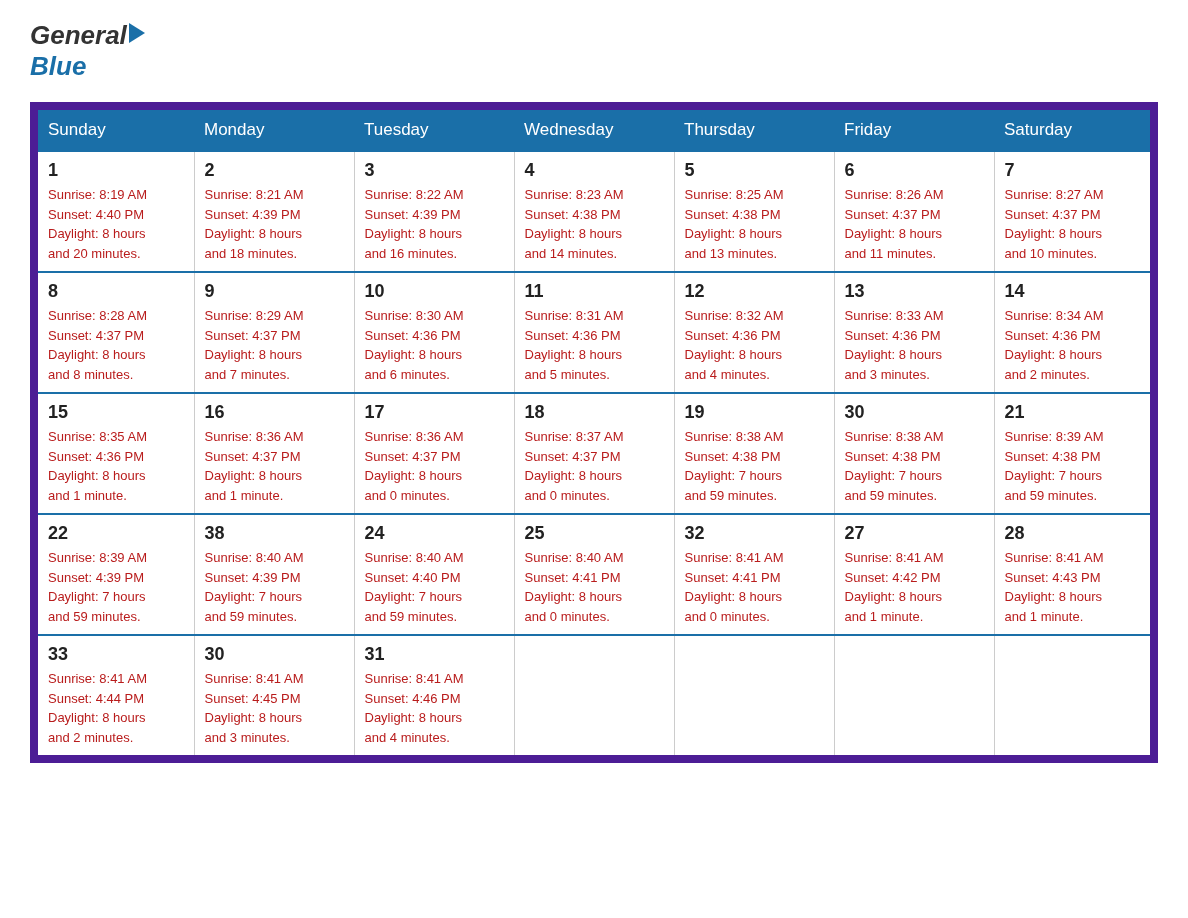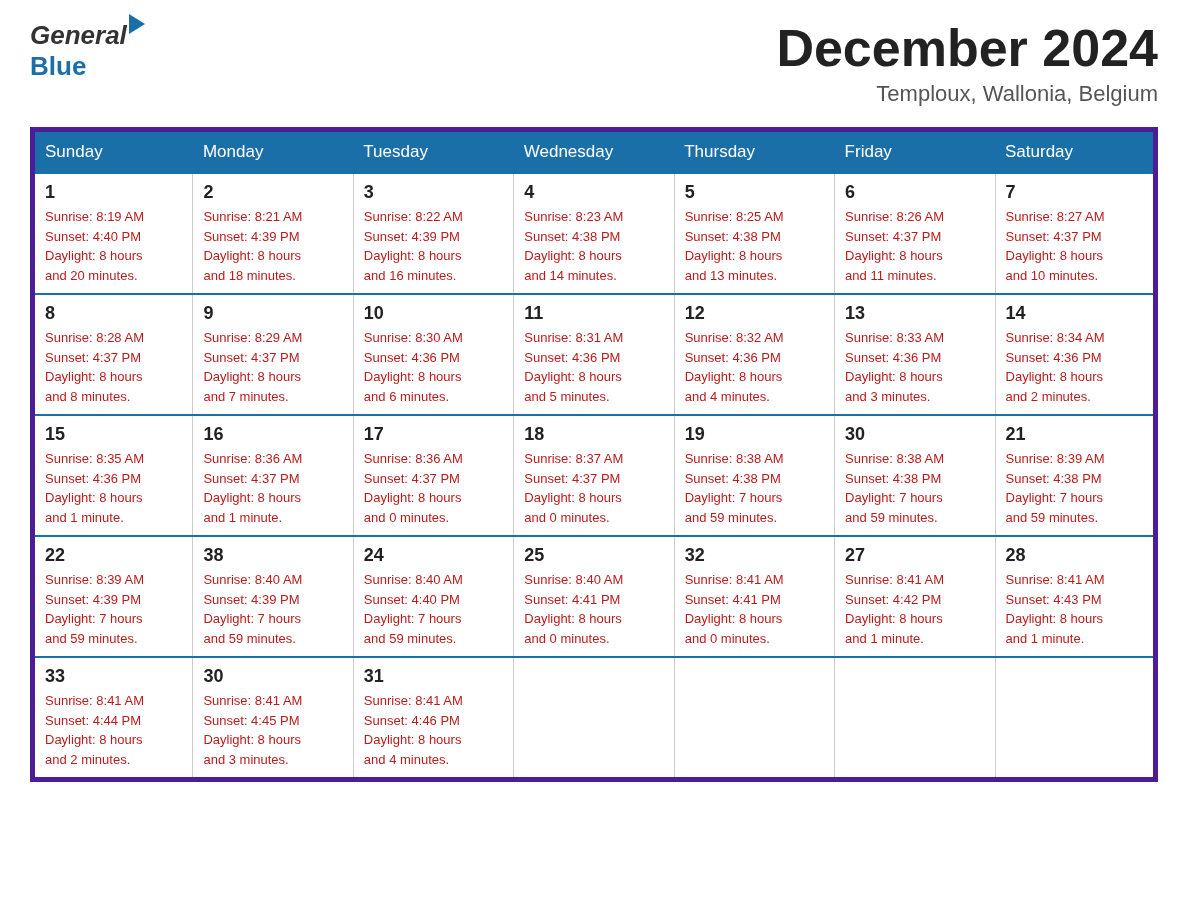--- a/index.html
+++ b/index.html
@@ -19,57 +19,58 @@
     .logo-text-general {
       font-size: 26px;
       font-weight: bold;
       color: #333;
       font-style: italic;
     }
     .logo-text-blue {
       font-size: 26px;
       font-weight: bold;
       color: #1a6fa8;
+      font-style: italic;
     }
     .logo-arrow {
       width: 0;
       height: 0;
       border-left: 16px solid #1a6fa8;
       border-top: 10px solid transparent;
       border-bottom: 10px solid transparent;
       margin-left: 2px;
       margin-top: -6px;
     }
     .logo-wrapper {
       display: flex;
       flex-direction: column;
       align-items: flex-start;
     }
     .logo-row {
       display: flex;
-      align-items: flex-start;
+      align-items: center;
     }
     .title-section {
       text-align: right;
     }
     .month-title {
       font-size: 52px;
       font-weight: bold;
       color: #222;
       line-height: 1.1;
     }
     .location-subtitle {
       font-size: 22px;
       color: #555;
       margin-top: 4px;
     }
     .calendar-table {
       width: 100%;
       border-collapse: collapse;
-      border: 5px solid #4c1d95;
+      border: 8px solid #4c1d95;
     }
     .calendar-table th {
       background-color: #1a6fa8;
       color: #fff;
       text-align: left;
       padding: 10px 10px;
       font-size: 17px;
       font-weight: normal;
     }
     .calendar-table td {
@@ -107,24 +108,20 @@
 <div class="header">
   <div class="logo-wrapper">
     <div class="logo-row">
       <span class="logo-text-general">General</span>
       <div class="logo-arrow"></div>
     </div>
     <div>
       <span class="logo-text-blue">Blue</span>
     </div>
   </div>
-  <div class="title-section">
-    <div class="month-title">December 2024</div>
-    <div class="location-subtitle">Temploux, Wallonia, Belgium</div>
-  </div>
 </div>
 
 <table class="calendar-table">
   <thead>
     <tr>
     <th>Sunday</th>
         <th>Monday</th>
         <th>Tuesday</th>
         <th>Wednesday</th>
         <th>Thursday</th>

